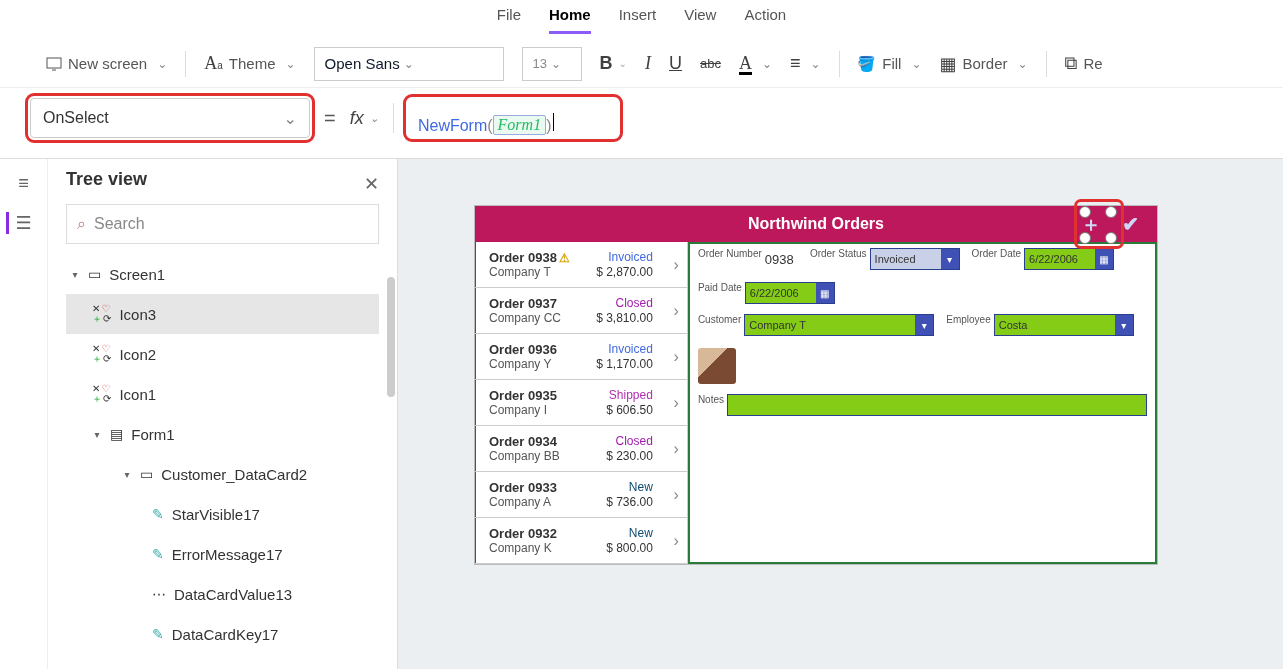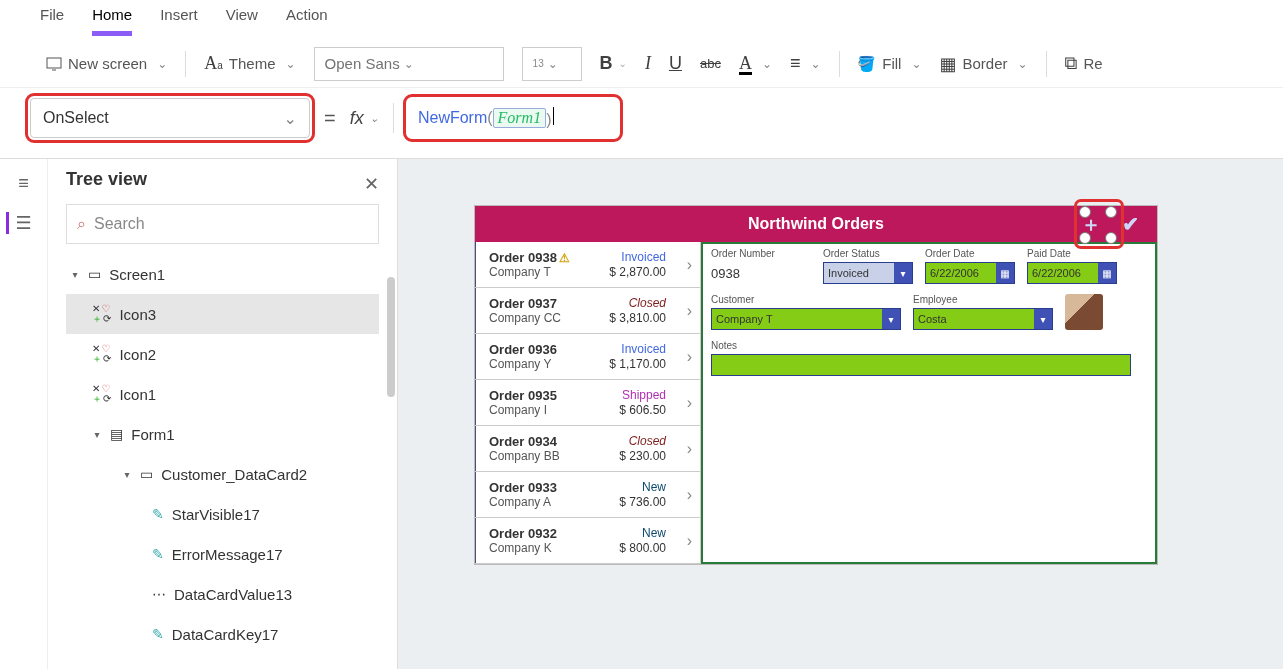--- a/index.html
+++ b/index.html
@@ -1,37 +1,37 @@
 <!DOCTYPE html>
 <html><head>
 <meta charset="utf-8">
 <style>
   * { box-sizing: border-box; margin: 0; padding: 0; font-family: "Segoe UI", Arial, sans-serif; }
   html,body { width:1283px; height:669px; overflow:hidden; background:#fff; color:#333; }
 
   
-  .menubar { display:flex; gap:28px; padding:6px 40px 0 40px; height:40px; align-items:flex-start; }
+  .menubar { display:flex; gap:28px; padding:6px 40px 0 40px; height:40px; align-items:flex-start;justify-content:center; }
   .menubar span { font-size:15px; color:#555; padding-bottom:8px; cursor:pointer;}
-  .menubar span.active { color:#000; font-weight:400; border-bottom:5px solid #8b5cf6;}
+  .menubar span.active { color:#000; font-weight:700; border-bottom:3px solid #8b5cf6;}
 
   
   .toolbar { display:flex; align-items:center; gap:18px; padding:4px 46px; height:48px; border-bottom:1px solid #eee;}
   .tool { display:flex; align-items:center; gap:6px; font-size:15px; color:#555; cursor:pointer;}
   .tool svg { width:16px; height:16px; }
-  .font-box { border:1px solid #ccc; height:34px; padding:0 10px; display:flex; align-items:center; min-width:190px; color:#737373; font-size:15px;}
-  .size-box { border:1px solid #ccc; height:34px; padding:0 10px; display:flex; align-items:center; width:60px; color:#888; font-size:10px;}
+  .font-box { border:1px solid #ccc; height:34px; padding:0 10px; display:flex; align-items:center; min-width:190px; color:#0f172a; font-size:15px;}
+  .size-box { border:1px solid #ccc; height:34px; padding:0 10px; display:flex; align-items:center; width:60px; color:#888; font-size:13px;}
   .chev::after{content:"⌄"; font-size:12px; color:#888; margin-left:4px;}
   .ico { color:#404040; font-size:18px; }
 
   
   .frow { display:flex; align-items:center; gap:14px; padding:10px 30px 20px 30px;}
   .prop-box { border:1px solid #ccc; height:40px; width:280px; display:flex; align-items:center; justify-content:space-between; padding:0 12px; font-size:16px; color:#333;}
   .eq { font-size:20px; color:#555; }
   .fx { display:flex; align-items:center; gap:6px; font-style:italic; font-size:18px; color:#444;justify-content:center;}
-  .formula-box { border:2px solid transparent; height:38px; min-width:210px; display:flex; align-items:center; padding:0 8px; font-size:16px; font-family: "Segoe UI", monospace;}
+  .formula-box { border:2px solid transparent; height:38px; min-width:210px; display:flex; align-items:flex-end; padding:0 8px; font-size:16px; font-family: "Segoe UI", monospace;}
   .token-fn { color:#4169e1;}
   .token-pa { color:#888;}
   .token-id { color:#2b6; font-style:italic; background:#eafaf0; border:1px solid #9ad; padding:0 4px; border-radius:2px; font-family:serif;}
   .cursor-bar::after{content:""; display:inline-block; width:1px; height:18px; background:#000; margin-left:2px;}
 
   .redbox { outline:3px solid #e03030; outline-offset:2px; border-radius:4px;}
 
   
   .workspace { display:flex; height: calc(669px - 40px - 48px - 70px); border-top:1px solid #ddd;}
   .rail { width:48px; border-right:1px solid #eee; display:flex; flex-direction:column; align-items:center; gap:18px; padding-top:14px; }
@@ -61,26 +61,26 @@
   .titlebar .plus{ right:56px;}
   .titlebar .check{ right:18px;}
   .appbody{display:flex;}
   .gallery{ width:226px; border-right:1px solid #ccc; max-height:360px; overflow:hidden;}
   .grow{ border-bottom:1px solid #ccc; padding:8px 10px 8px 14px; position:relative;}
   .grow .ord{font-weight:700; font-size:13px;}
   .grow .comp{font-size:12px; color:#555;}
   .grow .stat{position:absolute; right:34px; top:8px; font-size:12px;}
   .grow .amt{position:absolute; right:34px; bottom:8px; font-size:12px; color:#333;}
   .grow .arr{position:absolute; right:8px; top:14px; color:#888; font-size:16px;}
-  .s-Invoiced{color:#4169e1;} .s-Closed{color:#7f1d1d;font-style:italic;} .s-Shipped{color:#b030b0;} .s-New{color:#0c4a6e;}
+  .s-Invoiced{color:#4169e1;} .s-Closed{color:#a21caf;} .s-Shipped{color:#b030b0;} .s-New{color:#0c4a6e;}
   .warn{color:#d4a514; font-size:12px; margin-left:2px;}
 
   .form{ flex:1; padding:6px 10px; font-size:11px; outline:2px solid #2a7a3a; outline-offset:-2px;}
   .frow2{display:flex; gap:12px; margin-bottom:10px; flex-wrap:wrap;}
-  .field{display:flex; flex-direction:column; gap:3px;}
+  .field{display:flex; flex-direction:row; gap:3px;}
   .field label{font-size:10px; color:#555;}
   .ibox{border:1px solid #2a3e8f; height:22px; display:flex; align-items:center; padding:0 4px; font-size:11px; min-width:90px; position:relative; background:#84cc16;}
   .ibox.sel{background:#c9d1e8;}
   .ibox .dd{position:absolute; right:0; top:0; bottom:0; width:18px; background:#3f51b5; color:#fff; display:flex; align-items:center; justify-content:center; font-size:10px;}
   .ibox.long{min-width:190px;}
   .ibox.full{width:420px;}
   .avatar{width:38px; height:36px; background:linear-gradient(135deg,#d7b99a 40%,#7a4a32 40%); border-radius:3px;}
   .plain{font-size:13px; padding-top:4px;}
 
   .sel-handles{position:absolute; right:14px; top:40px; width:38px; height:38px;}

